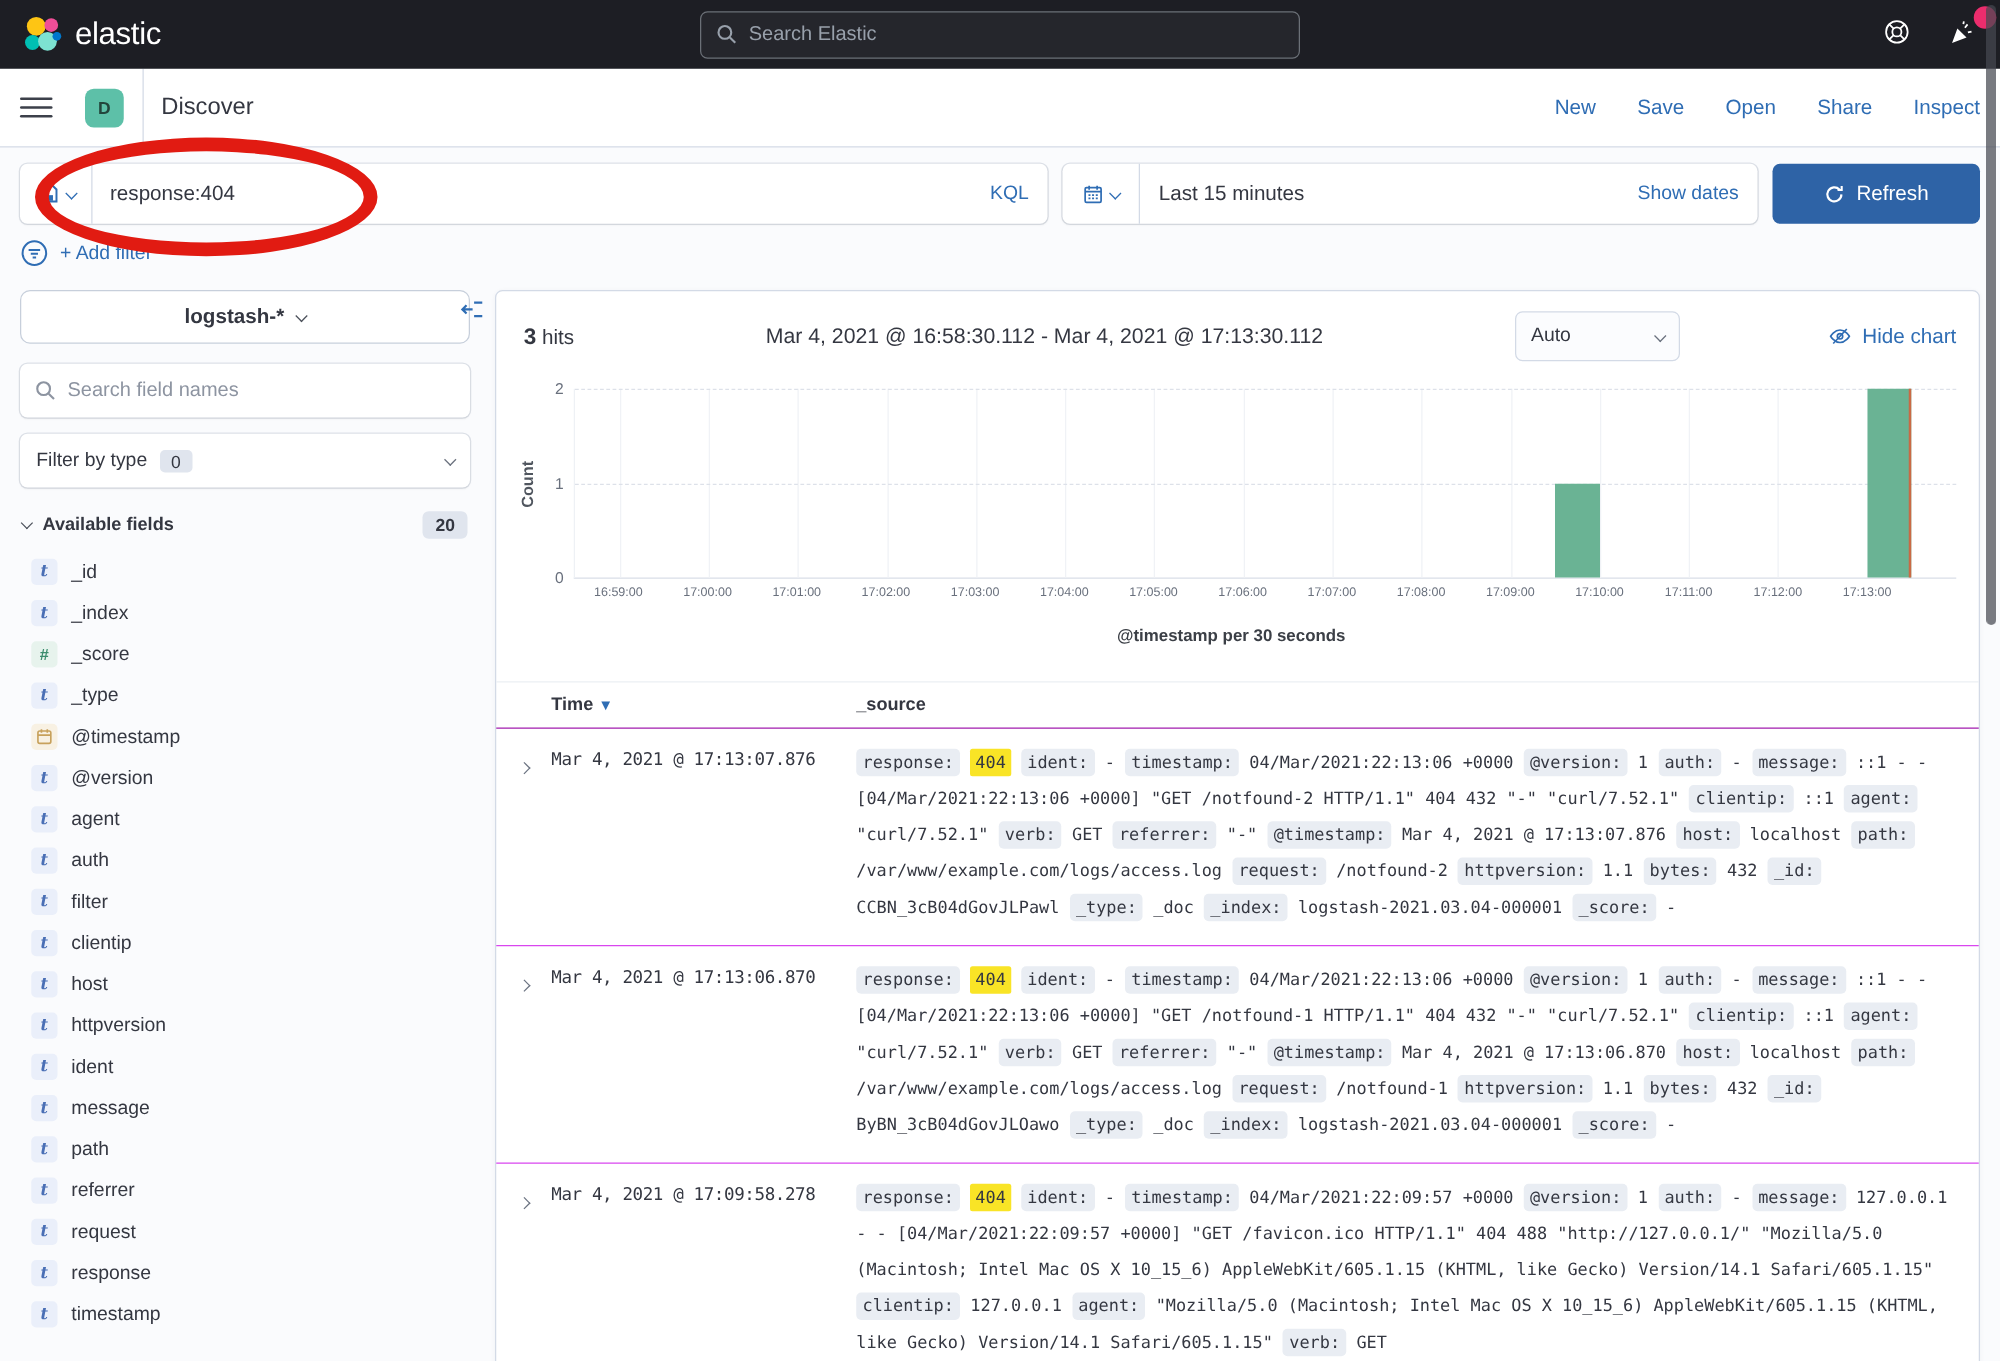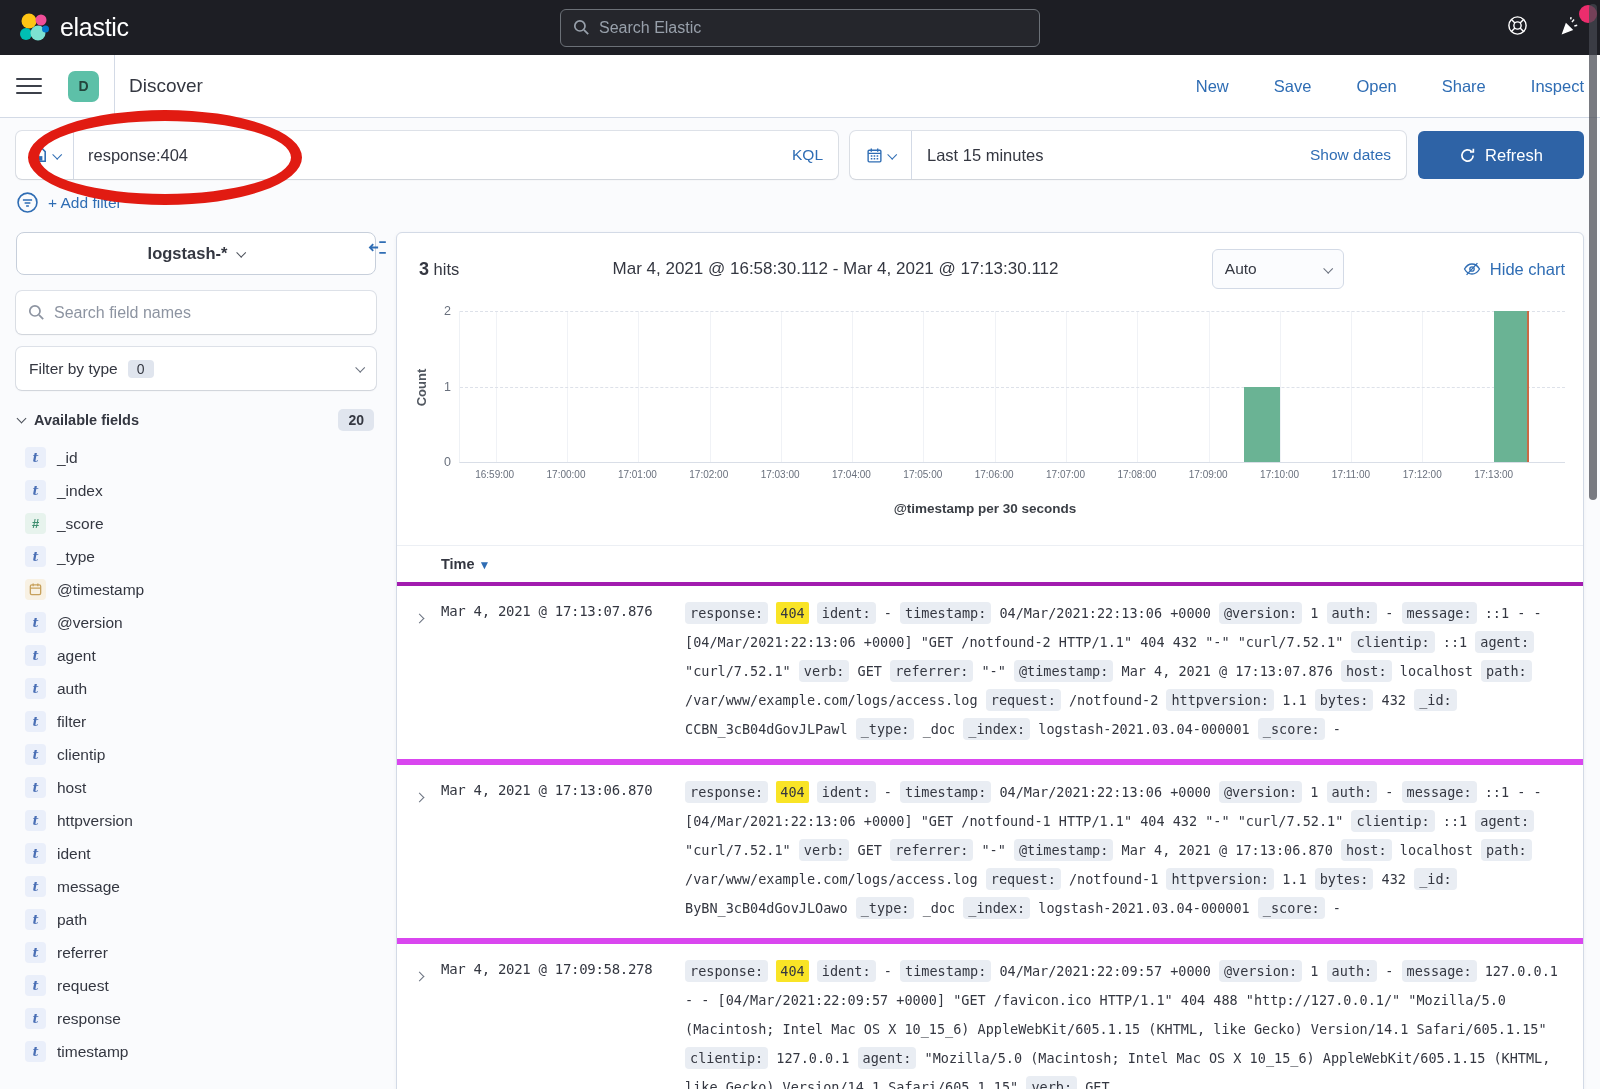--- a/index.html
+++ b/index.html
@@ -22,21 +22,21 @@
   .g-icons{margin-left:auto;display:flex;align-items:center;gap:30px;}
   .notif-dot{position:absolute;top:5px;right:3px;width:18px;height:18px;border-radius:50%;background:var(--notification-dot);}
 
   
   .app-bar{height:63px;background:#fff;border-bottom:1px solid var(--border);display:flex;align-items:center;padding:0 16px;}
   .hamburger{width:26px;display:flex;flex-direction:column;gap:4.5px;cursor:pointer;margin-right:26px;}
   .hamburger span{display:block;height:2.5px;background:#3c404a;border-radius:1px;}
   .app-badge{width:31px;height:31px;border-radius:7px;background:var(--app-badge);color:#23453c;font-weight:700;font-size:14px;display:flex;align-items:center;justify-content:center;}
   .vdiv{width:1px;height:62px;background:var(--border);margin:0 14px 0 15px;}
   .page-title{font-size:19px;color:var(--text);}
-  .app-nav{margin-left:auto;display:flex;gap:45px;}
+  .app-nav{margin-left:auto;display:flex;gap:33px;}
   .app-nav span{color:var(--accent);font-size:16.5px;cursor:pointer;}
 
   
   .query-row{display:flex;gap:12px;padding:13px 16px 8px;align-items:center;}
   .eui-box{background:#fff;border-radius:6px;box-shadow:0 0 0 1px rgba(17,42,83,.12), 0 1px 2px rgba(0,0,0,.07);}
   .query-group{flex:1;height:48px;display:flex;align-items:center;}
   .sq-btn{width:58px;align-self:stretch;display:flex;align-items:center;justify-content:center;gap:5px;border-right:1px solid var(--border);cursor:pointer;color:var(--accent);}
   .query-input{flex:1;border:none;outline:none;font-size:16.5px;color:var(--text);padding:0 14px;font-family:inherit;background:transparent;}
   .kql{padding:0 15px;color:var(--accent);font-size:15.5px;cursor:pointer;}
   .datepicker{width:556px;height:48px;display:flex;align-items:center;}
@@ -93,24 +93,24 @@
   .hgrid{position:absolute;left:0;right:0;height:0;border-top:1px dashed #dde1e9;}
   .y-lbl{position:absolute;left:-9px;transform:translate(-100%,-50%);font-size:12.5px;color:var(--text-subdued);}
   .bar{position:absolute;bottom:0;background:var(--bar);}
   .now-marker{position:absolute;bottom:0;width:2px;margin-left:-2px;background:var(--now-marker);}
   .x-labels{position:absolute;left:62px;right:8px;top:166px;height:18px;}
   .x-lbl{position:absolute;transform:translateX(-50%);font-size:10px;color:var(--text-subdued);white-space:nowrap;}
   .x-axis-title{position:absolute;left:0;right:0;top:198px;text-align:center;font-weight:700;font-size:13.5px;color:#3b3f46;}
 
   
   .doc-table{margin-top:14px;}
-  .t-head{display:grid;grid-template-columns:34px 244px 1fr;padding:10px 18px 10px 10px;border-top:1px solid #eceff4;border-bottom:4px solid #a21caf;align-items:center;}
+  .t-head{display:grid;grid-template-columns:34px 244px 1fr;padding:10px 18px 10px 10px;border-top:1px solid #eceff4;border-bottom:1px solid #a21caf;align-items:center;}
   .t-head .col{font-weight:700;font-size:14.5px;}
   .sort-arrow{color:var(--accent);font-size:12px;margin-left:4px;}
-  .t-row{display:grid;grid-template-columns:34px 244px 1fr;padding:13px 18px 15px 10px;border-bottom:6px solid #d946ef;}
+  .t-row{display:grid;grid-template-columns:34px 244px 1fr;padding:13px 18px 15px 10px;border-bottom:1px solid #d946ef;}
   .cell-expand{padding-top:9px;}
   .chev-right{display:inline-block;width:7px;height:7px;border-top:1.7px solid #6a7280;border-right:1.7px solid #6a7280;transform:rotate(45deg);margin-left:9px;}
   .cell-time{font-size:14px;padding-top:4px;letter-spacing:-.3px;white-space:nowrap;}
   .cell-source{font-size:13.5px;line-height:29px;padding-right:6px;word-break:break-word;}
   .pill{display:inline-block;background:var(--pill-bg);border-radius:4px;padding:0 5px;line-height:22px;}
   .mark{display:inline-block;background:var(--highlight);border-radius:2px;padding:0 4px;line-height:22px;}
 
   .scroll-thumb{position:fixed;right:3px;top:4px;width:8px;height:496px;border-radius:4px;background:rgba(69,72,80,.72);z-index:60;}
 </style>
 </head>
@@ -403,20 +403,21 @@
         </div>
       <div class="x-axis-title">@timestamp per 30 seconds</div>
     </div>
 
     <div class="doc-table">
       <div class="t-head">
         <span></span>
         <span class="col">
           <span>Time</span><span class="sort-arrow">▼</span>
         </span>
+        <span class="col">_source</span>
       </div>
       <div>
           <div class="t-row">
             <div class="cell-expand"><span class="chev-right"></span></div>
             <div class="cell-time mono">Mar 4, 2021 @ 17:13:07.876</div>
             <div class="cell-source mono"><span class="pill">response:</span> <span class="mark">404</span> <span class="pill">ident:</span> <span class="src-text">-</span> <span class="pill">timestamp:</span> <span class="src-text">04/Mar/2021:22:13:06 +0000</span> <span class="pill">@version:</span> <span class="src-text">1</span> <span class="pill">auth:</span> <span class="src-text">-</span> <span class="pill">message:</span> <span class="src-text">::1 - - [04/Mar/2021:22:13:06 +0000] "GET /notfound-2 HTTP/1.1" 404 432 "-" "curl/7.52.1"</span> <span class="pill">clientip:</span> <span class="src-text">::1</span> <span class="pill">agent:</span> <span class="src-text">"curl/7.52.1"</span> <span class="pill">verb:</span> <span class="src-text">GET</span> <span class="pill">referrer:</span> <span class="src-text">"-"</span> <span class="pill">@timestamp:</span> <span class="src-text">Mar 4, 2021 @ 17:13:07.876</span> <span class="pill">host:</span> <span class="src-text">localhost</span> <span class="pill">path:</span> <span class="src-text">/var/www/example.com/logs/access.log</span> <span class="pill">request:</span> <span class="src-text">/notfound-2</span> <span class="pill">httpversion:</span> <span class="src-text">1.1</span> <span class="pill">bytes:</span> <span class="src-text">432</span> <span class="pill">_id:</span> <span class="src-text">CCBN_3cB04dGovJLPawl</span> <span class="pill">_type:</span> <span class="src-text">_doc</span> <span class="pill">_index:</span> <span class="src-text">logstash-2021.03.04-000001</span> <span class="pill">_score:</span> <span class="src-text">-</span> </div>
           </div>
           <div class="t-row">
             <div class="cell-expand"><span class="chev-right"></span></div>
             <div class="cell-time mono">Mar 4, 2021 @ 17:13:06.870</div>

